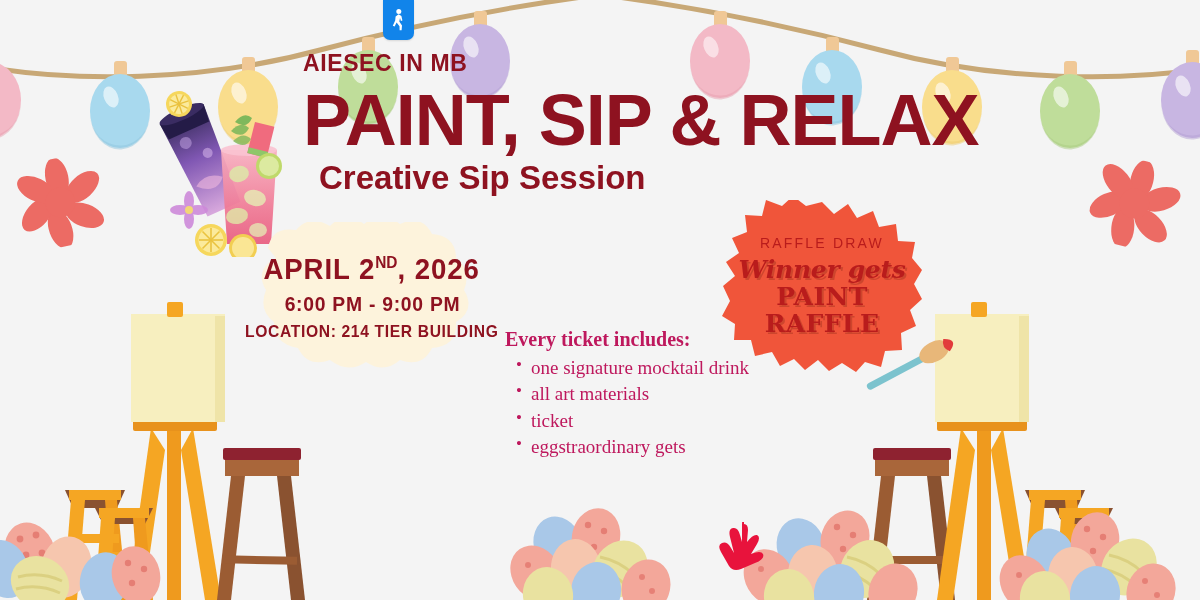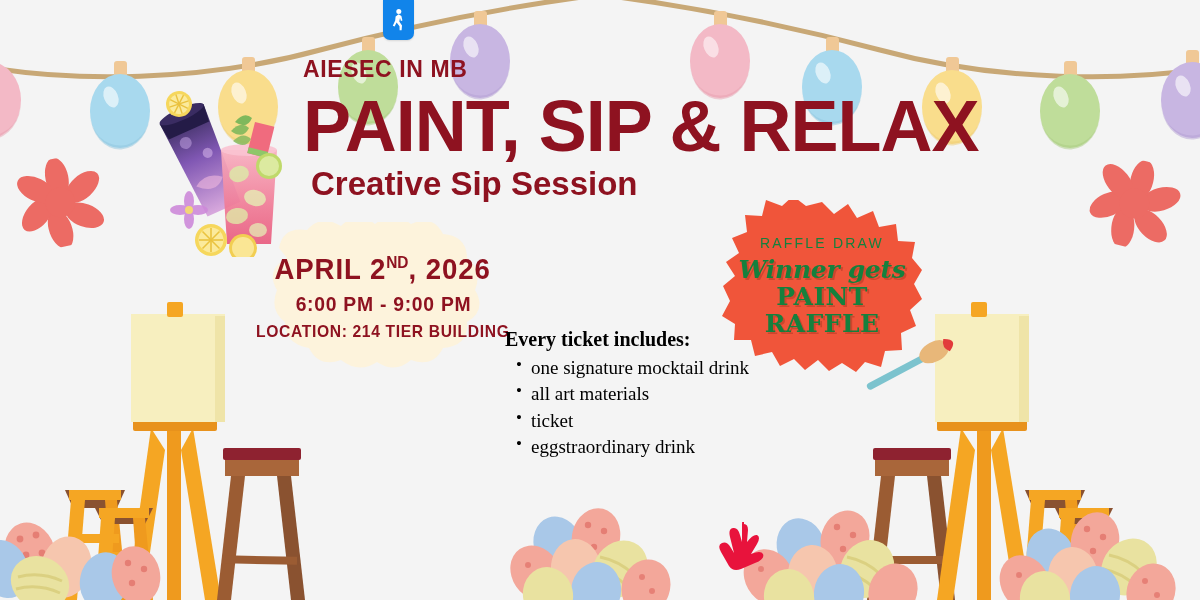--- a/index.html
+++ b/index.html
@@ -24,79 +24,79 @@
     display:flex;align-items:center;justify-content:center;
     box-shadow:0 1px 2px rgba(0,0,0,.12);
   }
 
   
   .flower{position:absolute;width:88px;height:88px;}
   .flower.left{left:18px;top:158px;transform:rotate(-12deg);}
   .flower.right{right:20px;top:160px;transform:rotate(14deg);}
 
   
-  .headline{position:absolute;left:303px;top:58px;width:760px;}
+  .headline{position:absolute;left:303px;top:52px;width:760px;}
   .kicker{
     font-size:23px;font-weight:700;letter-spacing:.6px;
     color:#8E1220;line-height:1;margin:0 0 12px 0;
     font-family:"Liberation Sans", sans-serif;
   }
   .title{
     font-size:72px;font-weight:700;letter-spacing:-1px;
     color:#8E1220;line-height:.92;margin:0;white-space:nowrap;
     font-family:"Liberation Sans", sans-serif;
   }
   .subtitle{
     font-size:33px;font-weight:600;color:#8E1220;
-    line-height:1;margin:8px 0 0 8px;
+    line-height:1;margin:8px 0 0 16px;
     font-family:"Liberation Sans", sans-serif;
   }
 
   
   .cocktails{position:absolute;left:143px;top:82px;width:155px;height:175px;}
 
   
-  .blob-wrap{position:absolute;left:243px;top:222px;width:280px;height:150px;}
+  .blob-wrap{position:absolute;left:232px;top:222px;width:280px;height:150px;}
   .blob-svg{position:absolute;inset:0;}
   .date-block{
     position:absolute;inset:0;display:flex;flex-direction:column;
     align-items:center;justify-content:center;gap:9px;
     text-align:center;color:#8E1220;
     font-family:"Liberation Sans Narrow","Liberation Sans",sans-serif;
   }
   .date-line{
     font-size:30px;font-weight:700;letter-spacing:1px;
     line-height:1;transform:scaleX(.92);
   }
   .date-line sup{font-size:.56em;vertical-align:super;letter-spacing:0;}
   .time-line{font-size:21px;font-weight:700;letter-spacing:.8px;line-height:1;transform:scaleX(.92);}
   .loc-line{font-size:17px;font-weight:700;letter-spacing:.7px;line-height:1;transform:scaleX(.92);}
 
   
   .includes{
     position:absolute;left:505px;top:328px;width:265px;
-    color:#000000;
+    color:#be185d;
     font-family:"Liberation Serif", serif;
   }
   .includes-head{font-size:20px;font-weight:700;line-height:1.15;margin:0 0 4px 0;}
   .includes ul{margin:0;padding:0 0 0 26px;list-style:none;}
   .includes li{
     font-size:19px;line-height:1.33;position:relative;margin:0 0 1px 0;
   }
   .includes li::before{
     content:"\2022";position:absolute;left:-15px;top:-1px;font-size:17px;
   }
 
   
   .raffle{position:absolute;left:722px;top:200px;width:200px;height:172px;}
   .raffle-svg{position:absolute;inset:0;}
   .raffle-text{
     position:absolute;inset:0;display:flex;flex-direction:column;
     align-items:center;justify-content:center;
-    color:#15803d;text-align:center;line-height:1;
+    color:#b91c1c;text-align:center;line-height:1;
   }
   .raffle-kicker{
     font-size:14px;letter-spacing:2.2px;font-weight:500;
     font-family:"Liberation Sans Narrow","Liberation Sans",sans-serif;
     margin-bottom:7px;
   }
   .raffle-big{
     font-size:25px;font-weight:700;font-style:italic;
     font-family:"DejaVu Serif", serif;letter-spacing:-.3px;
     text-shadow:2px 2px 0 rgba(140,40,22,.35);
@@ -345,21 +345,21 @@
       <div class="loc-line">LOCATION: 214 TIER BUILDING</div>
     </div>
   </div>
 
   <div class="includes">
     <p class="includes-head">Every ticket includes:</p>
     <ul>
       <li>one signature mocktail drink</li>
       <li>all art materials</li>
       <li>ticket</li>
-      <li>eggstraordinary drink</li>
+      <li>eggstraordinary gets</li>
     </ul>
   </div>
 
   <div class="raffle">
     <svg class="raffle-svg" viewBox="0 0 200 172" width="200" height="172">
       <path id="burst" fill="#F0553A" d="
         M100 2 L112 14 L126 4 L135 18 L151 11 L157 27 L174 24 L176 41 L193 42 L190 58
         L200 70 L192 84 L200 99 L188 110 L194 126 L179 133 L180 150 L163 151 L159 167
         L143 162 L134 172 L120 163 L107 171 L96 160 L83 170 L72 159 L58 166 L50 152
         L33 156 L29 140 L12 140 L13 124 L0 116 L8 101 L1 86 L13 76 L4 62 L17 53

